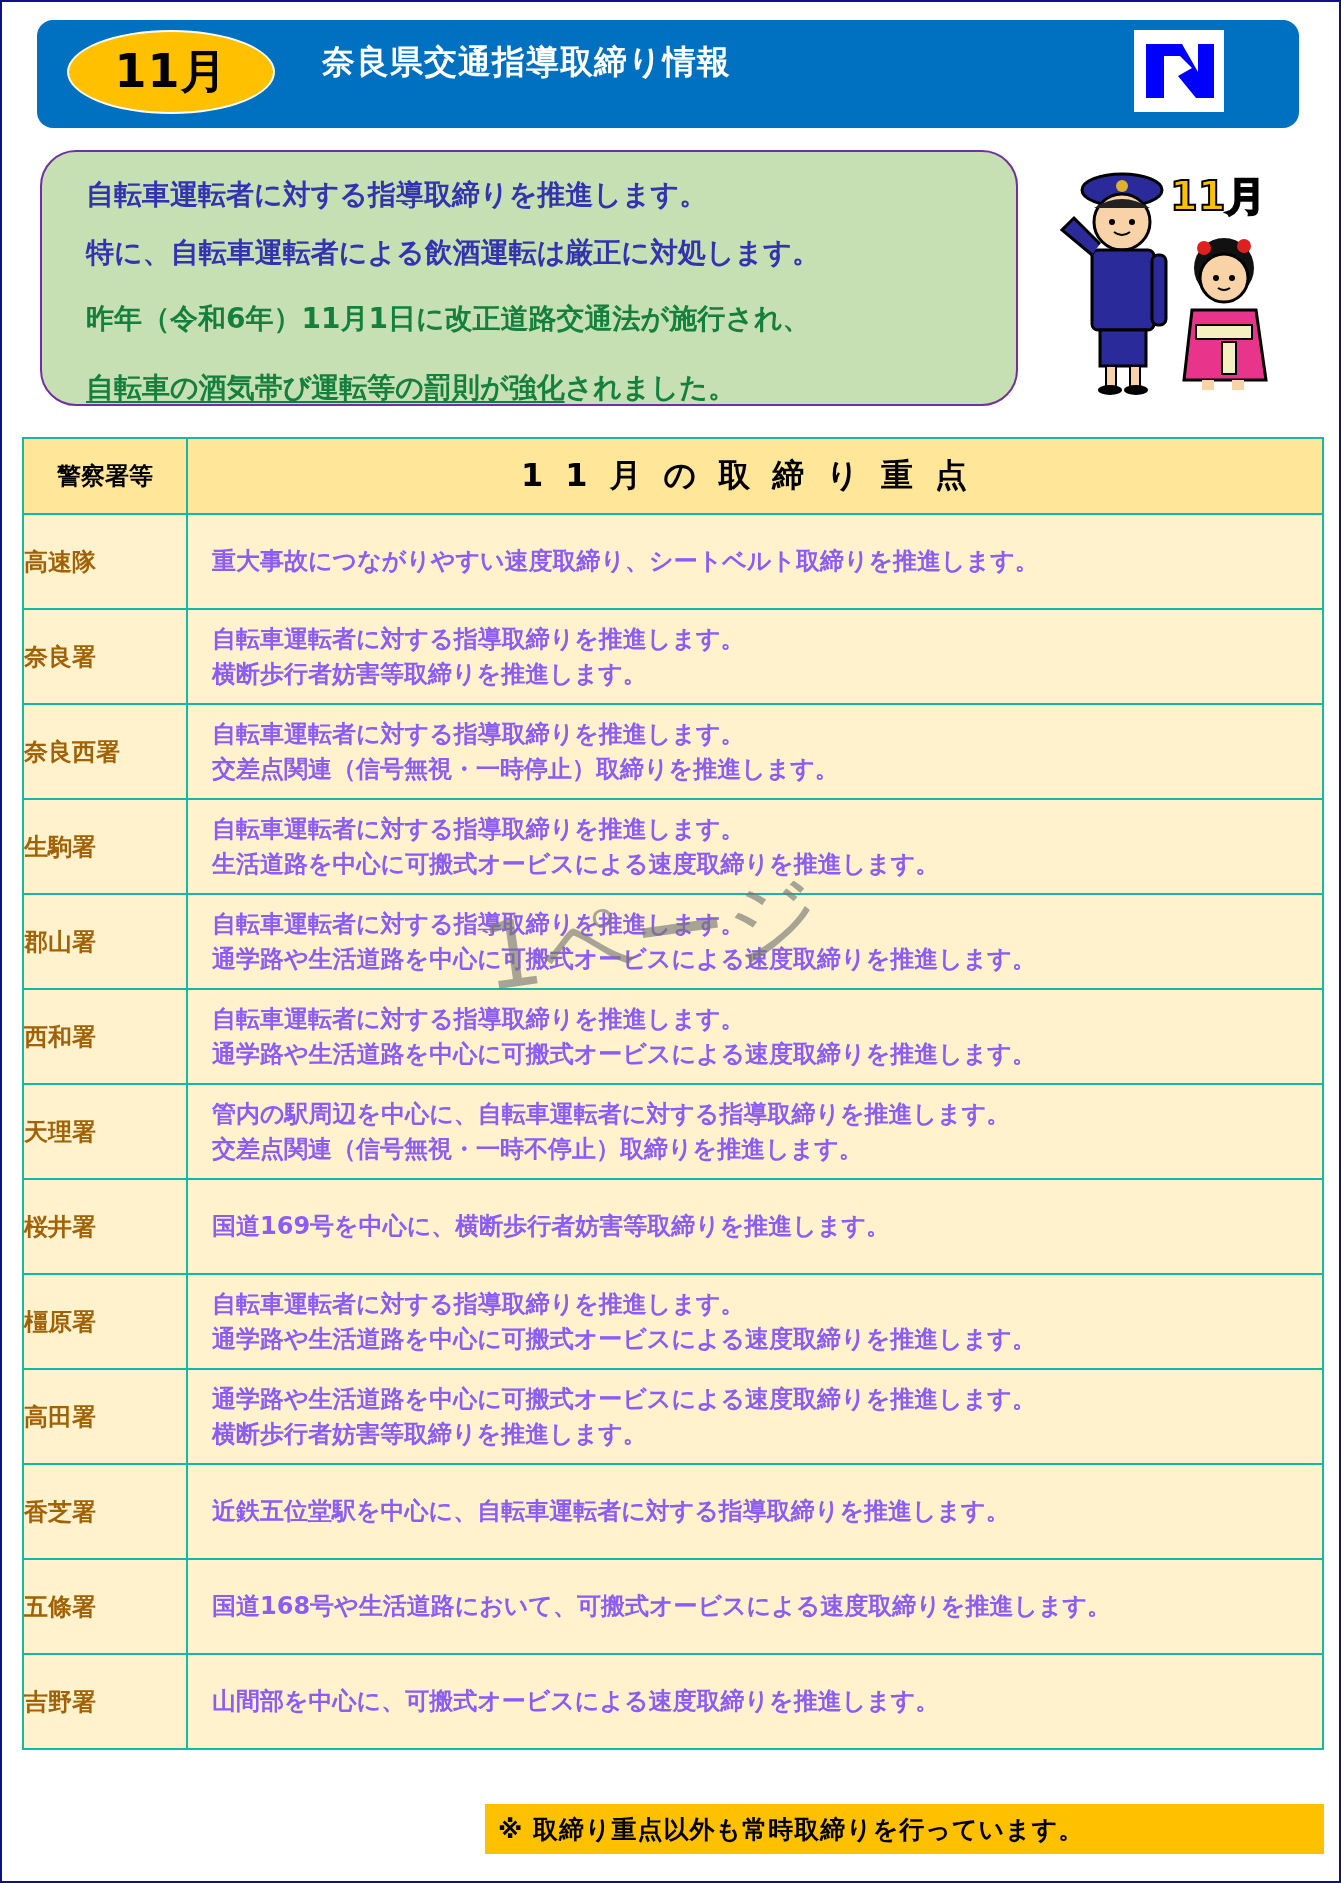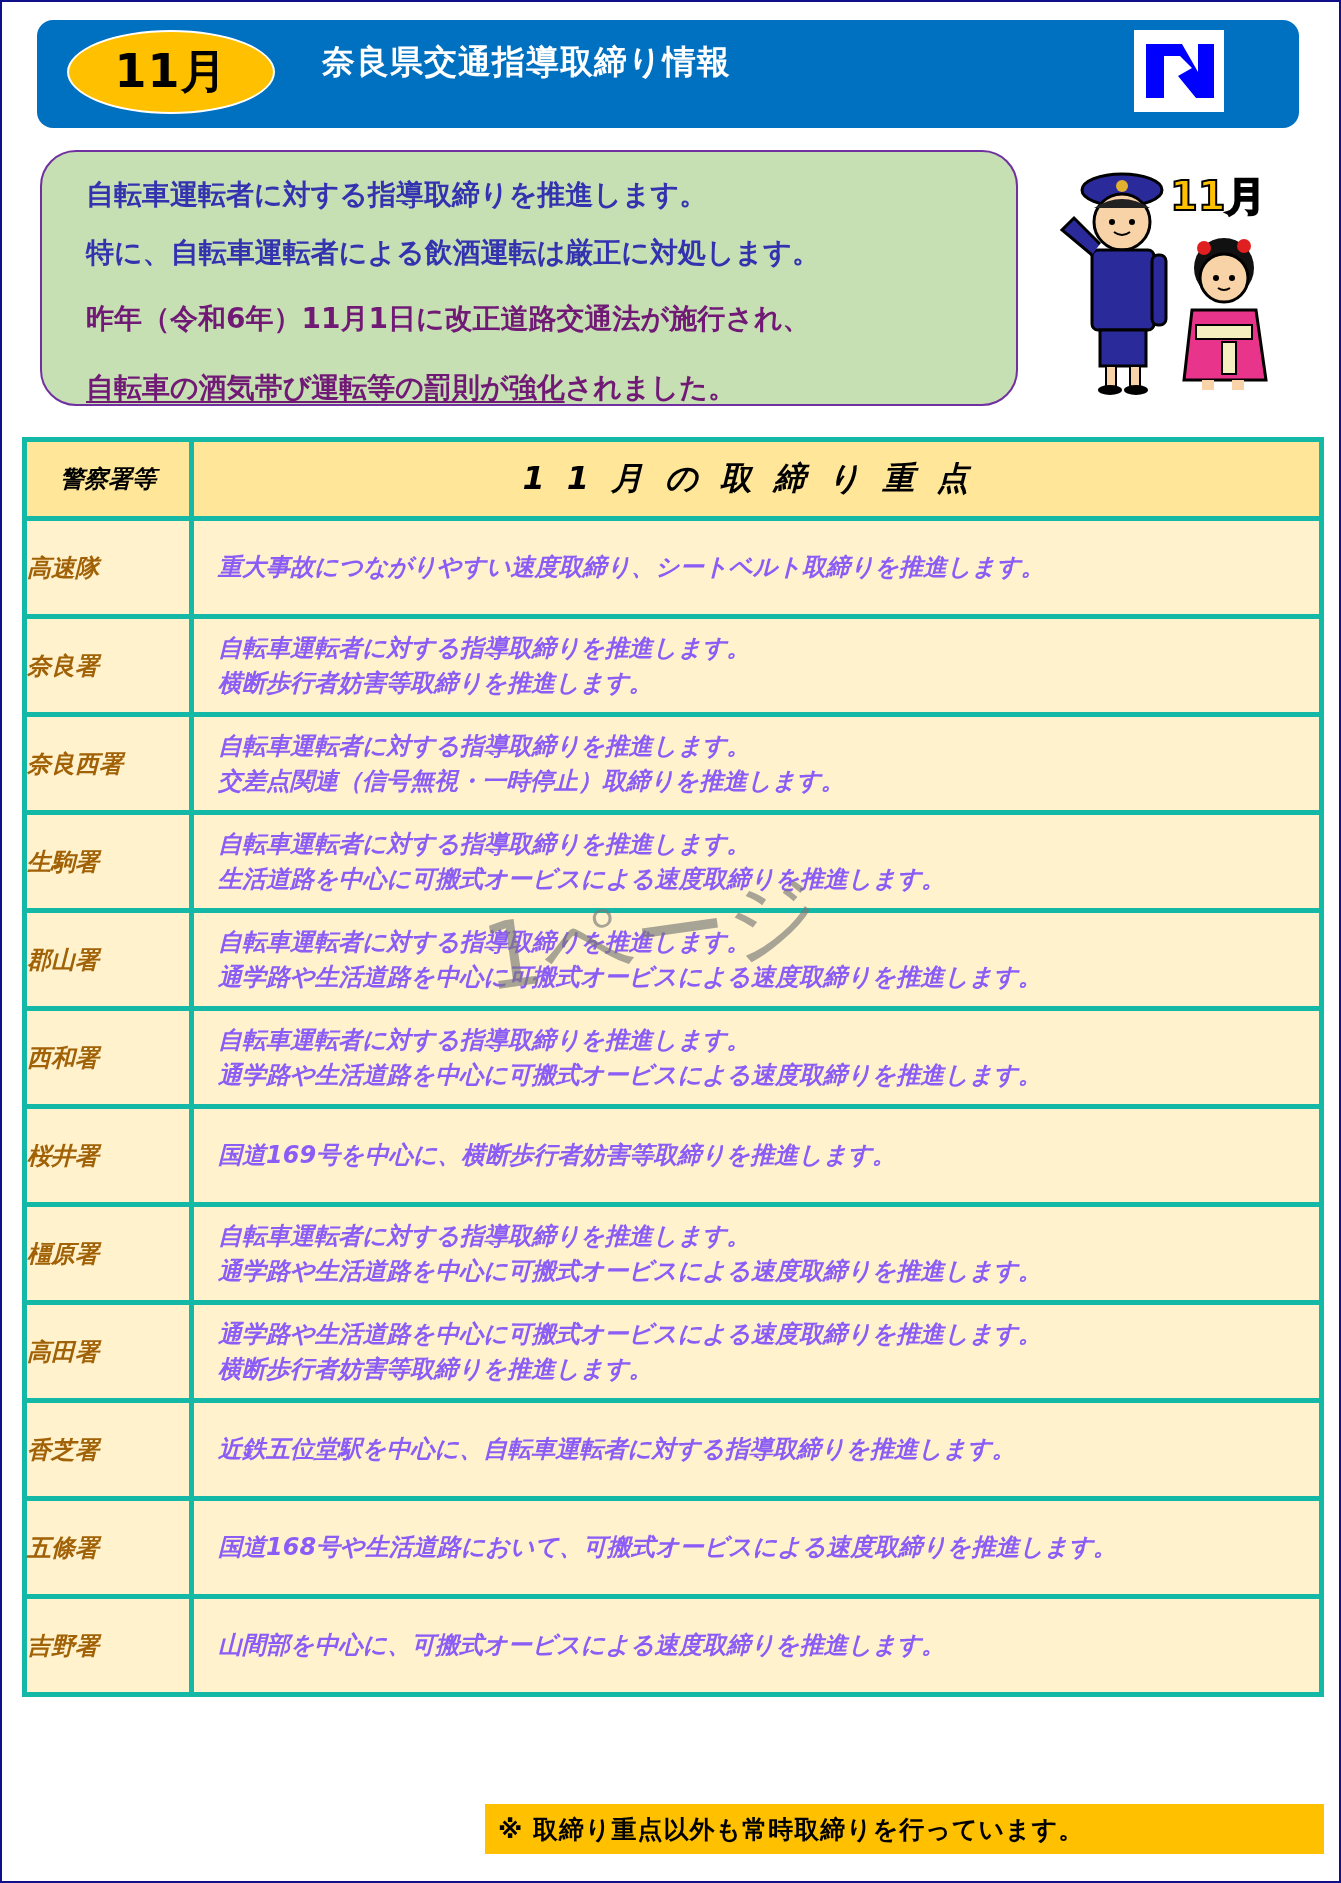--- a/index.html
+++ b/index.html
@@ -15,29 +15,29 @@
       font-size: 46px; font-weight: bold; color: #000; letter-spacing: 1px; }
     .header-title { position: absolute; left: 285px; top: 20px; font-size: 33px; font-weight: bold;
       color: #ffffff; letter-spacing: 1px; white-space: nowrap; }
     .logo { position: absolute; left: 1097px; top: 10px; width: 90px; height: 82px; background: #fff; }
     .logo svg { width: 90px; height: 82px; display: block; }
 
     .notice-box { position: absolute; left: 38px; top: 148px; width: 978px; height: 256px;
       background: #c6e0b4; border: 2px solid #7030a0; border-radius: 36px; box-sizing: border-box; }
     .notice-line { position: absolute; left: 44px; font-size: 28px; font-weight: bold; white-space: nowrap; }
     .notice-line.blue { color: #3333b0; }
-    .notice-line.red { color: #701a75; }
+    .notice-line.red { color: #15803d; }
     .notice-line u { text-decoration: underline; text-decoration-thickness: 2px; text-underline-offset: 4px; }
 
     .illustration { position: absolute; left: 1050px; top: 158px; width: 230px; height: 240px; }
     .illustration svg { width: 230px; height: 240px; display: block; }
 
     .schedule-table { position: absolute; left: 20px; top: 435px; width: 1302px;
       border-collapse: collapse; table-layout: fixed; }
-    .schedule-table td, .schedule-table th { border: 5px solid #14b8a6; padding: 0; font-style: italic; }
+    .schedule-table td, .schedule-table th { border: 2px solid #14b8a6; padding: 0; }
     .schedule-table th { background: #ffe699; height: 74px; font-weight: bold; color: #000; }
     .th-station { width: 162px; font-size: 24px; }
     .th-focus { font-size: 32px; letter-spacing: 22px; }
     .schedule-table td { background: #fff2cc; height: 93px; }
     .cell-station { text-align: left; font-size: 24px; font-weight: bold; color: #a16207; }
     .cell-focus { padding-left: 24px !important; font-size: 24px; font-weight: bold; color: #8b5cf6; line-height: 35px; }
     .cell-focus div { white-space: nowrap; }
 
     .watermark { position: absolute; left: 480px; top: 872px; font-size: 92px; color: rgba(120,120,120,0.65);
       transform: rotate(-8deg); white-space: nowrap; pointer-events: none; font-family: "DejaVu Sans", sans-serif; }
@@ -150,20 +150,27 @@
           </td>
       </tr>
       <tr>
         <td class="cell-station">西和署</td>
         <td class="cell-focus">
             <div>自転車運転者に対する指導取締りを推進します。</div>
             <div>通学路や生活道路を中心に可搬式オービスによる速度取締りを推進します。</div>
           </td>
       </tr>
       <tr>
+        <td class="cell-station">天理署</td>
+        <td class="cell-focus">
+            <div>管内の駅周辺を中心に、自転車運転者に対する指導取締りを推進します。</div>
+            <div>交差点関連（信号無視・一時不停止）取締りを推進します。</div>
+          </td>
+      </tr>
+      <tr>
         <td class="cell-station">桜井署</td>
         <td class="cell-focus">
             <div>国道169号を中心に、横断歩行者妨害等取締りを推進します。</div>
           </td>
       </tr>
       <tr>
         <td class="cell-station">橿原署</td>
         <td class="cell-focus">
             <div>自転車運転者に対する指導取締りを推進します。</div>
             <div>通学路や生活道路を中心に可搬式オービスによる速度取締りを推進します。</div>

